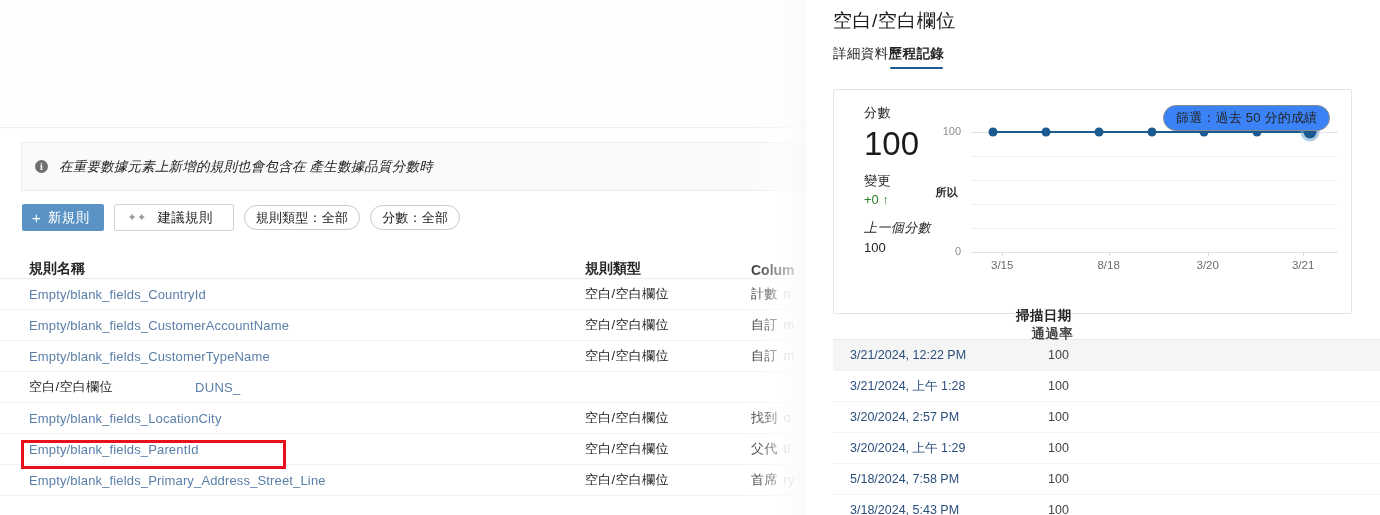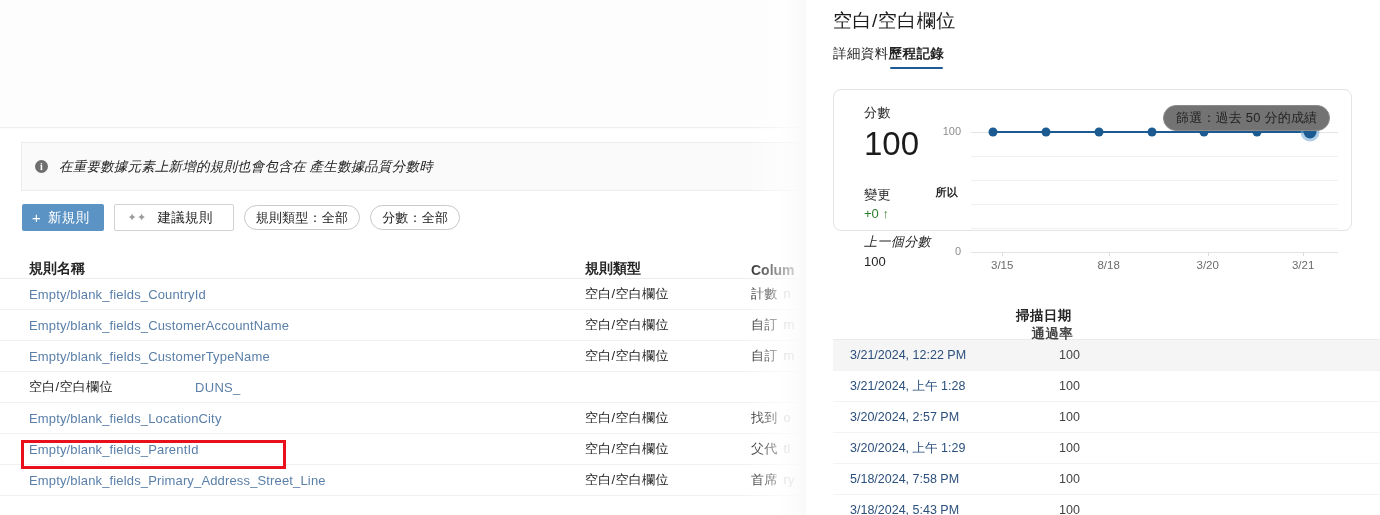--- a/index.html
+++ b/index.html
@@ -237,64 +237,64 @@
     height: 2.5px;
     background: #1d5a96;
     border-radius: 2px;
   }
 
   
   .score-card {
     position: absolute;
     left: 27px; top: 89px;
     width: 519px;
-    height: 142px;
+    height: 225px;
     border: 1px solid #e4e4e4;
-    border-radius: 8px;
+    border-radius: 2px;
     box-sizing: border-box;
     background: #ffffff;
   }
   .score-stats {
     position: absolute;
     left: 30px; top: 14px;
     width: 100px;
   }
   .stat-label {
     font-size: 13px;
     color: #242424;
     letter-spacing: .4px;
   }
   .stat-score {
     font-size: 33px;
     color: #1b1b1b;
     line-height: 40px;
     margin-top: 2px;
     font-family: "Liberation Sans", sans-serif;
   }
-  .stat-label-2 { margin-top: 22px; }
+  .stat-label-2 { margin-top: 8px; }
   .stat-change {
     font-size: 13px;
     color: #2a7d2a;
     margin-top: 2px;
   }
   .stat-label-3 { margin-top: 12px; font-style: italic; }
   .stat-prev {
     font-size: 13px;
     color: #242424;
     margin-top: 3px;
   }
 
   
   .filter-pill {
     position: absolute;
     left: 1163px; top: 105px;
     height: 24px;
     border: 1px solid #8a8a8a;
     border-radius: 13px;
-    background: #737373;
+    background: #3b82f6;
     font-size: 13px;
     color: #242424;
     padding: 0 12px;
     display: flex;
     align-items: center;
     cursor: pointer;
     white-space: nowrap;
     z-index: 6;
     letter-spacing: .2px;
   }
@@ -384,21 +384,20 @@
     letter-spacing: .4px;
     flex-direction: column;
   }
   .hist-row {
     display: flex;
     height: 30px;
     align-items: center;
     font-size: 12.5px;
     border-bottom: 1px solid #f3f3f3;
     cursor: pointer;
-    gap: 11px;
   }
   .hist-row.sel { background: #f5f5f5; }
   .h-date { width: 215px; flex: none; padding-left: 17px; box-sizing: border-box; color: #2b4f7c; }
   .h-rate { width: 150px; flex: none; color: #444444; }
   .hist-head .h-date { color: #242424; }
 </style>
 </head>
 <body>
 
 <div id="left-panel">

